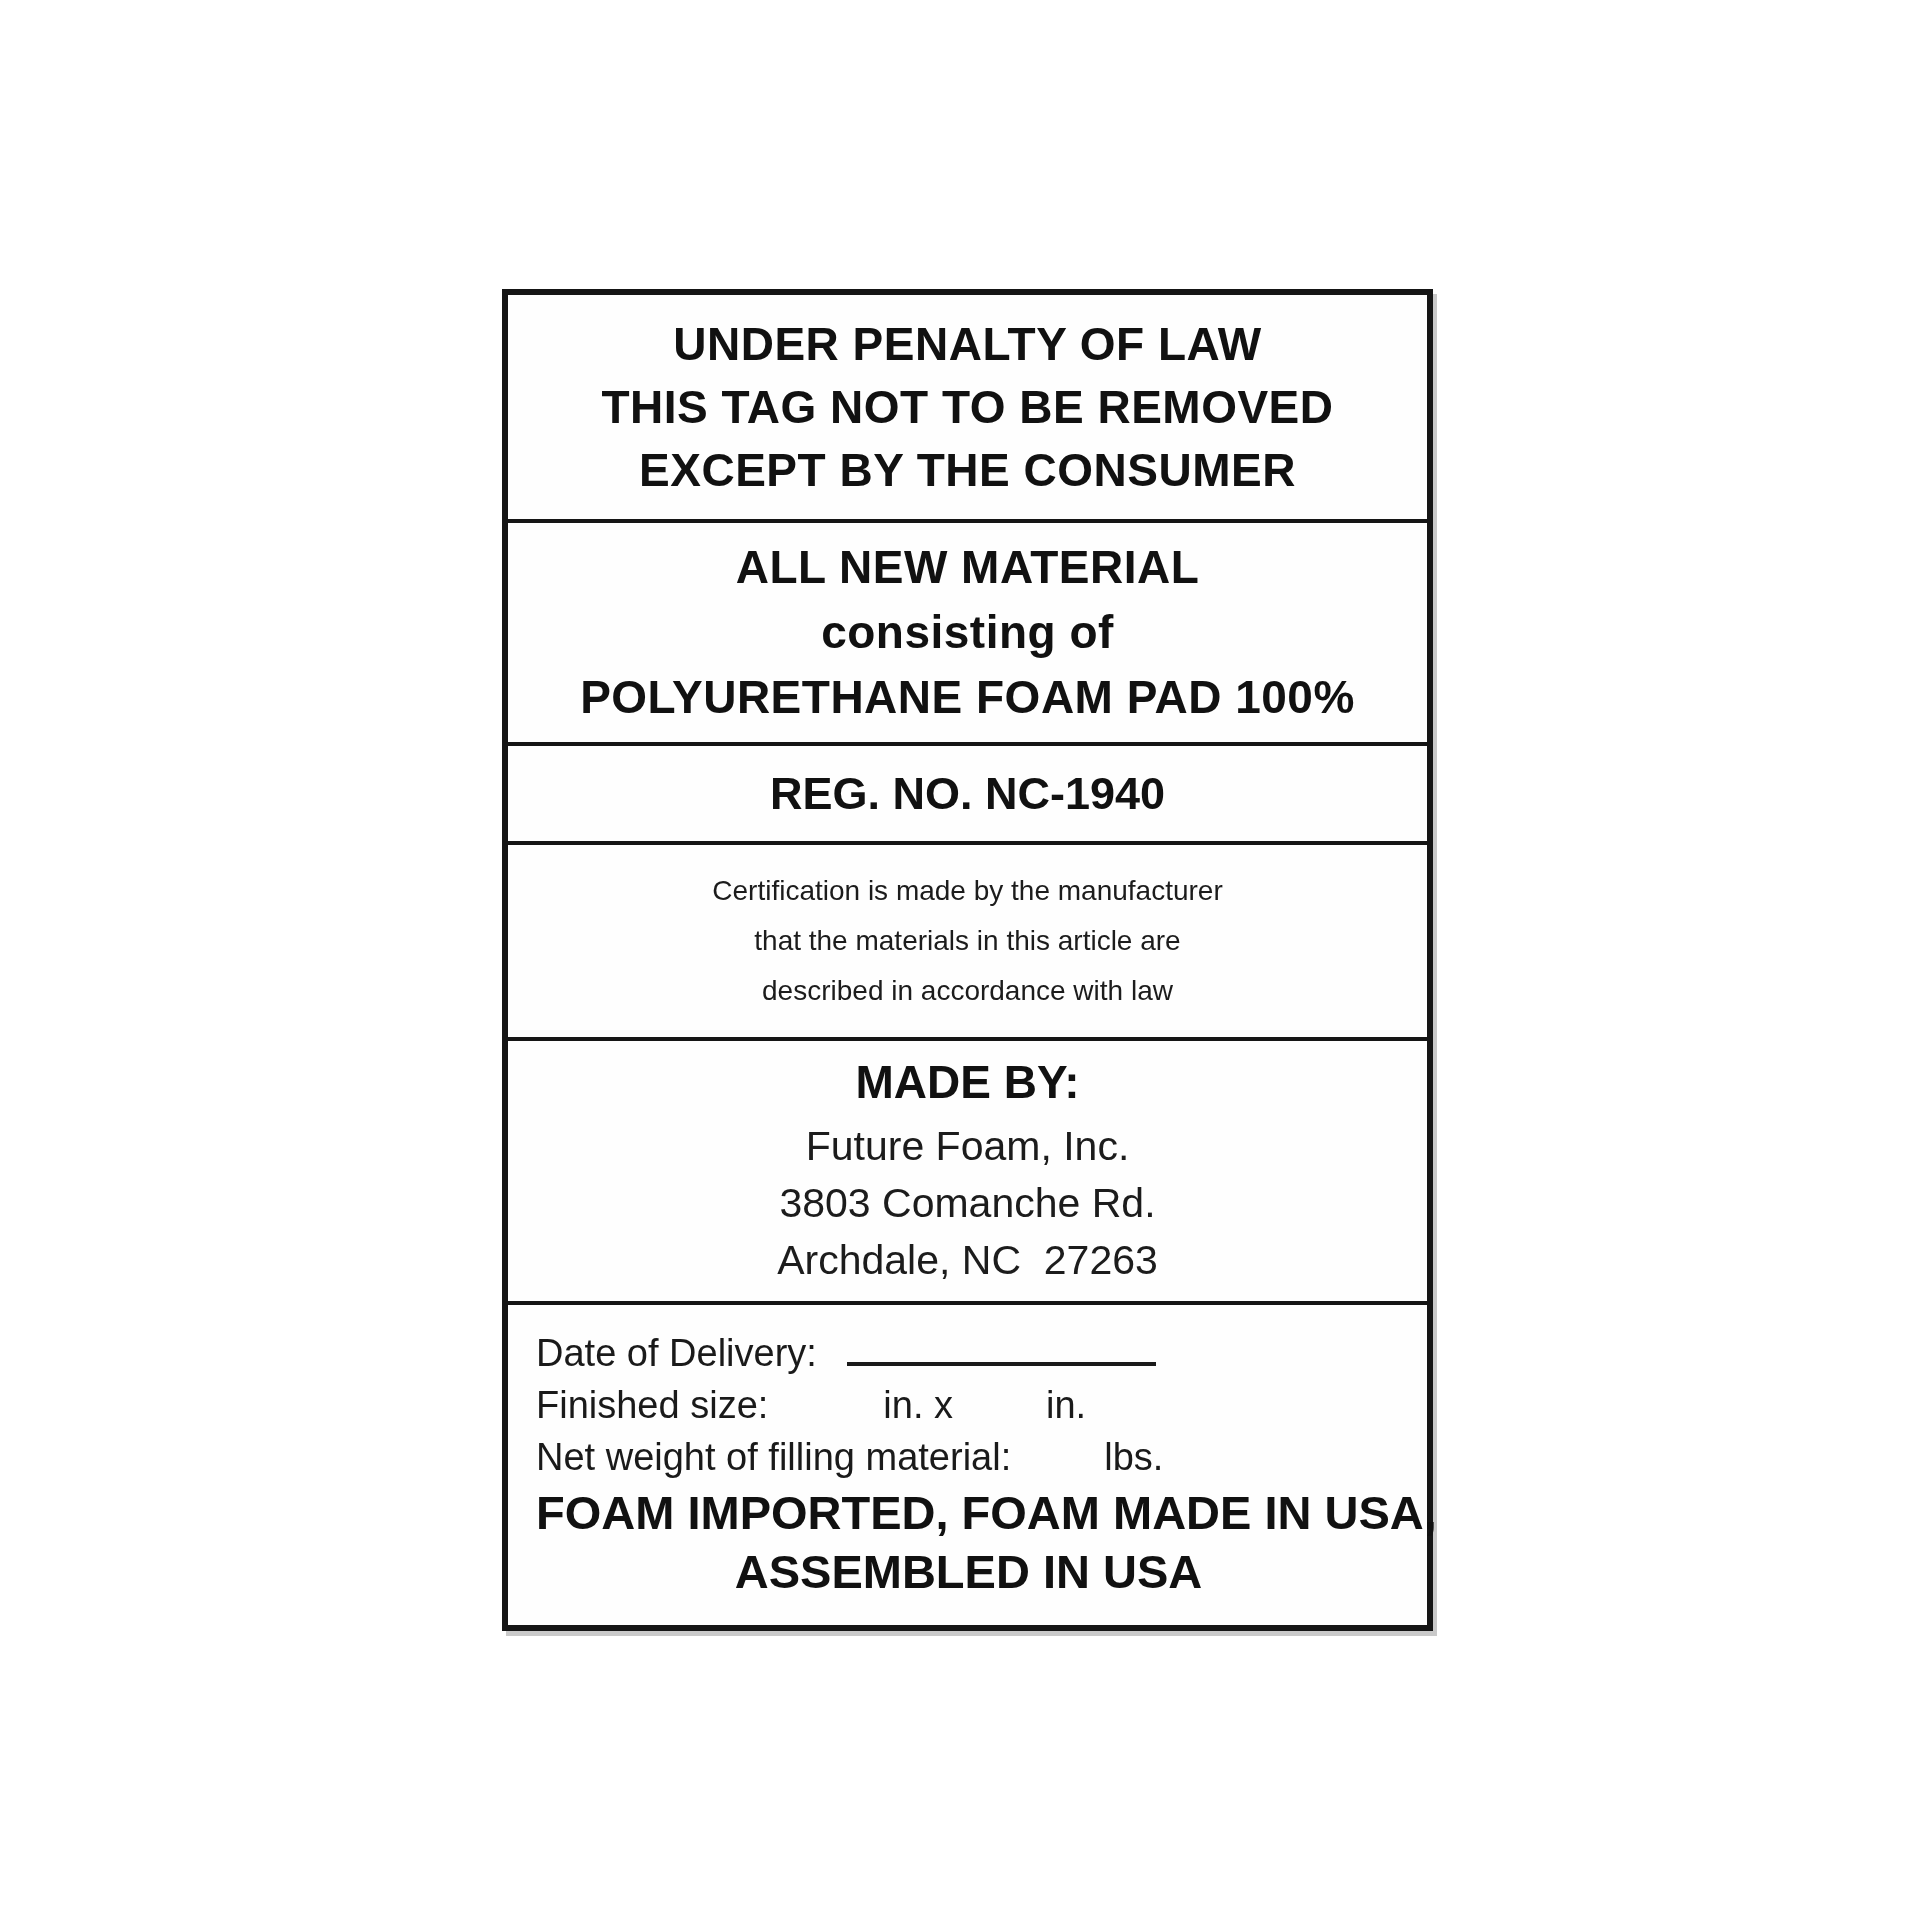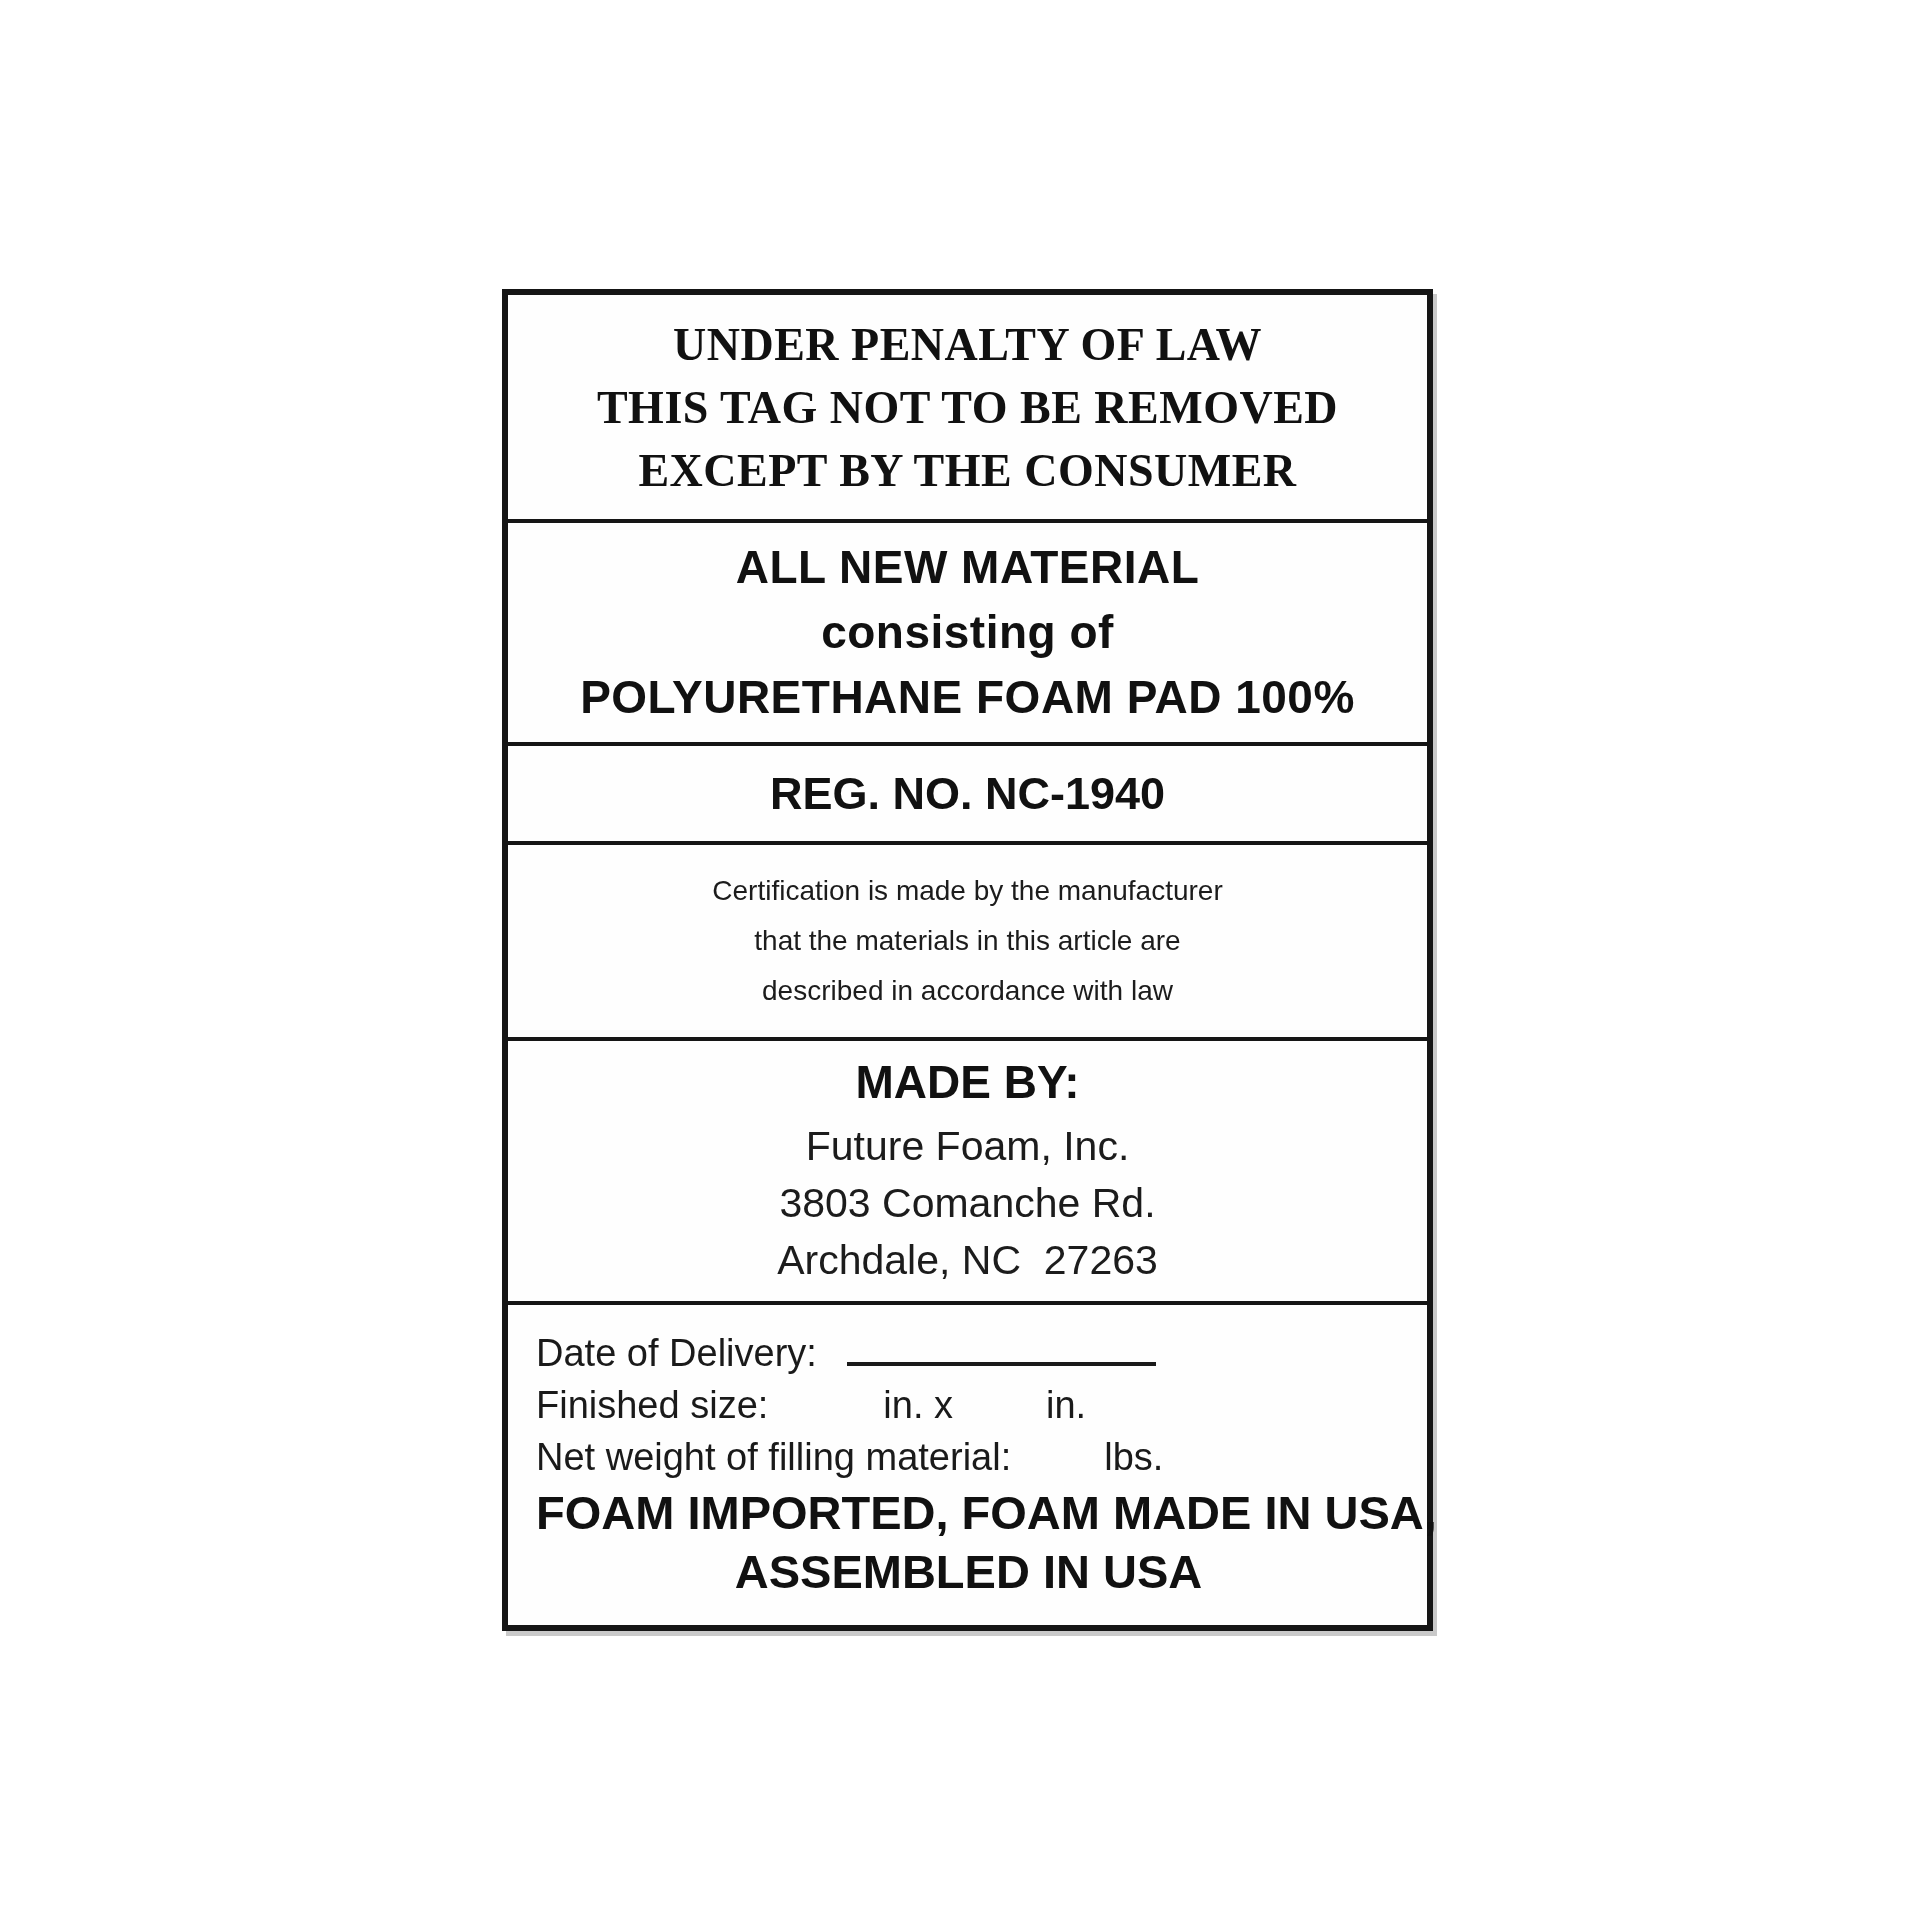--- a/index.html
+++ b/index.html
@@ -32,21 +32,21 @@
   .section {
     display: flex;
     flex-direction: column;
     justify-content: center;
     align-items: center;
     text-align: center;
   }
   .section + .section {
     border-top: 4px solid #151515;
   }
-  .sec-penalty   { height: 225px; font-family: Liberation Serif, serif; }
+  .sec-penalty   { height: 225px; }
   .sec-material  { height: 224px; }
   .sec-reg       { height: 99px; }
   .sec-cert      { height: 197px; }
   .sec-madeby    { height: 265px; }
   .sec-delivery  {
     flex: 1;
     align-items: stretch;
     text-align: left;
     justify-content: flex-start;
     padding: 22px 26px 24px 28px;

